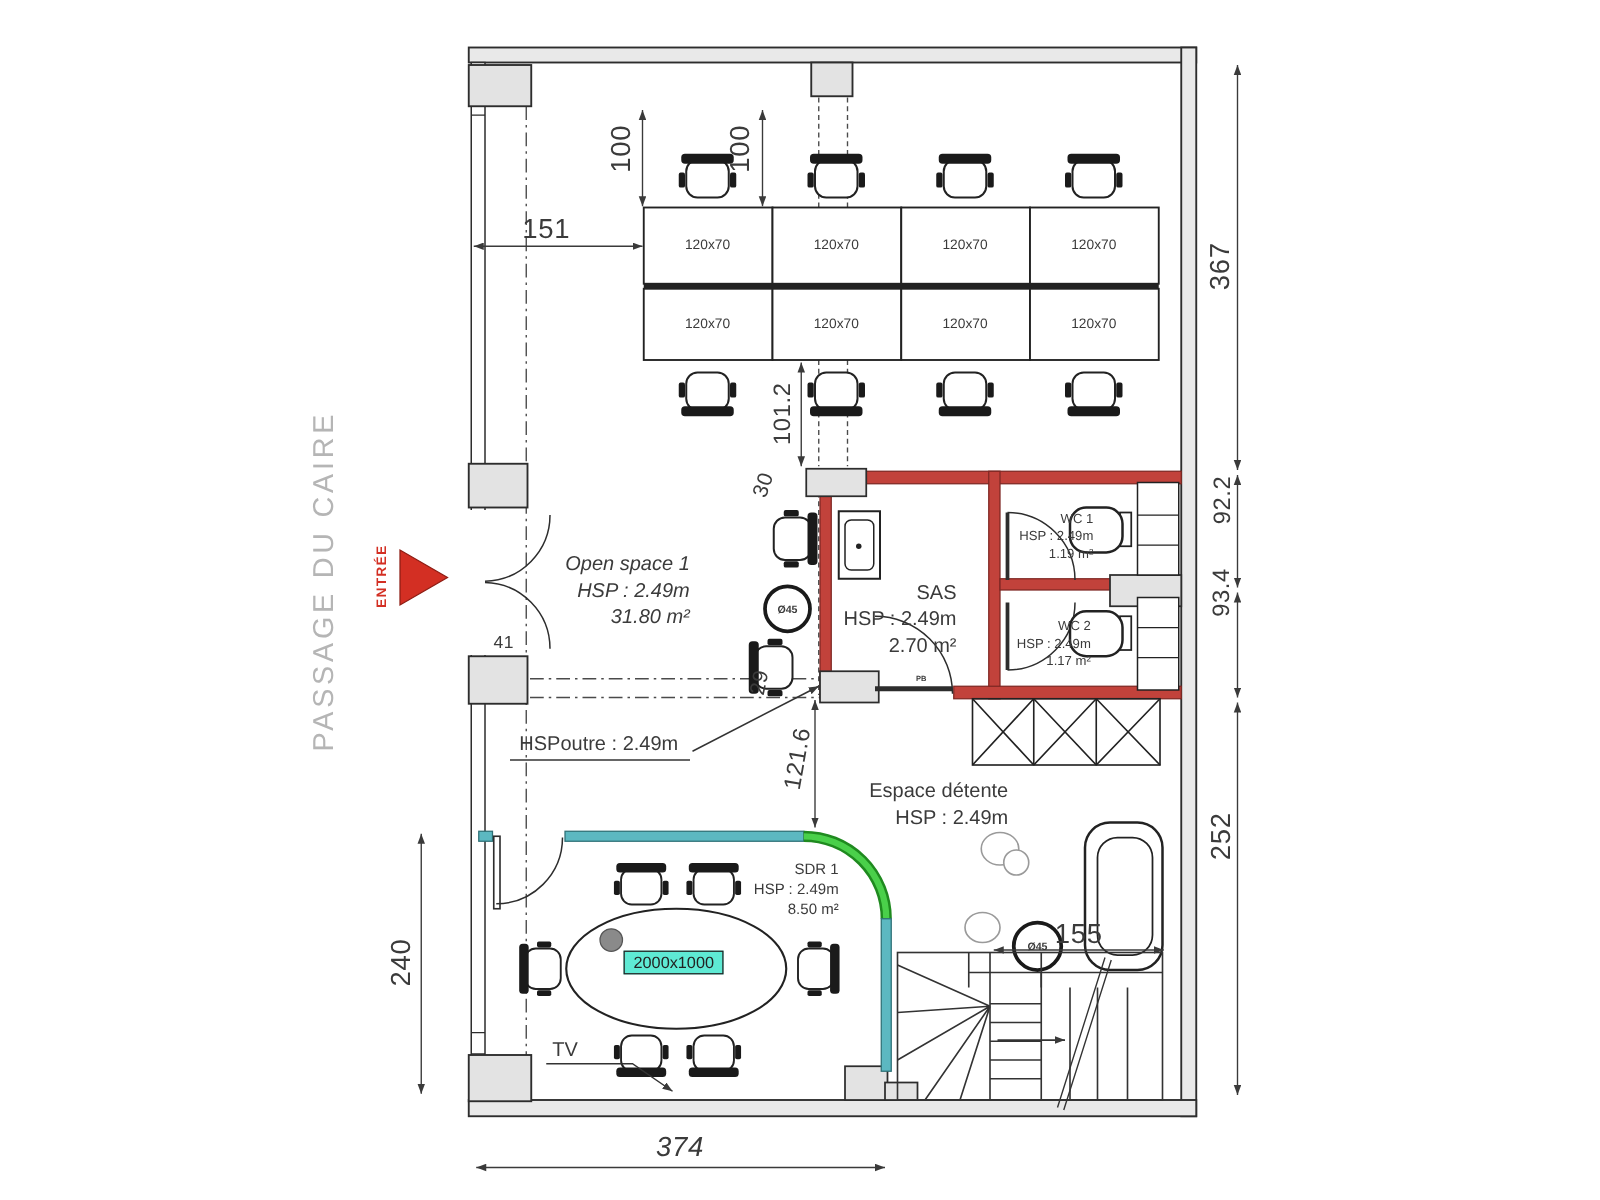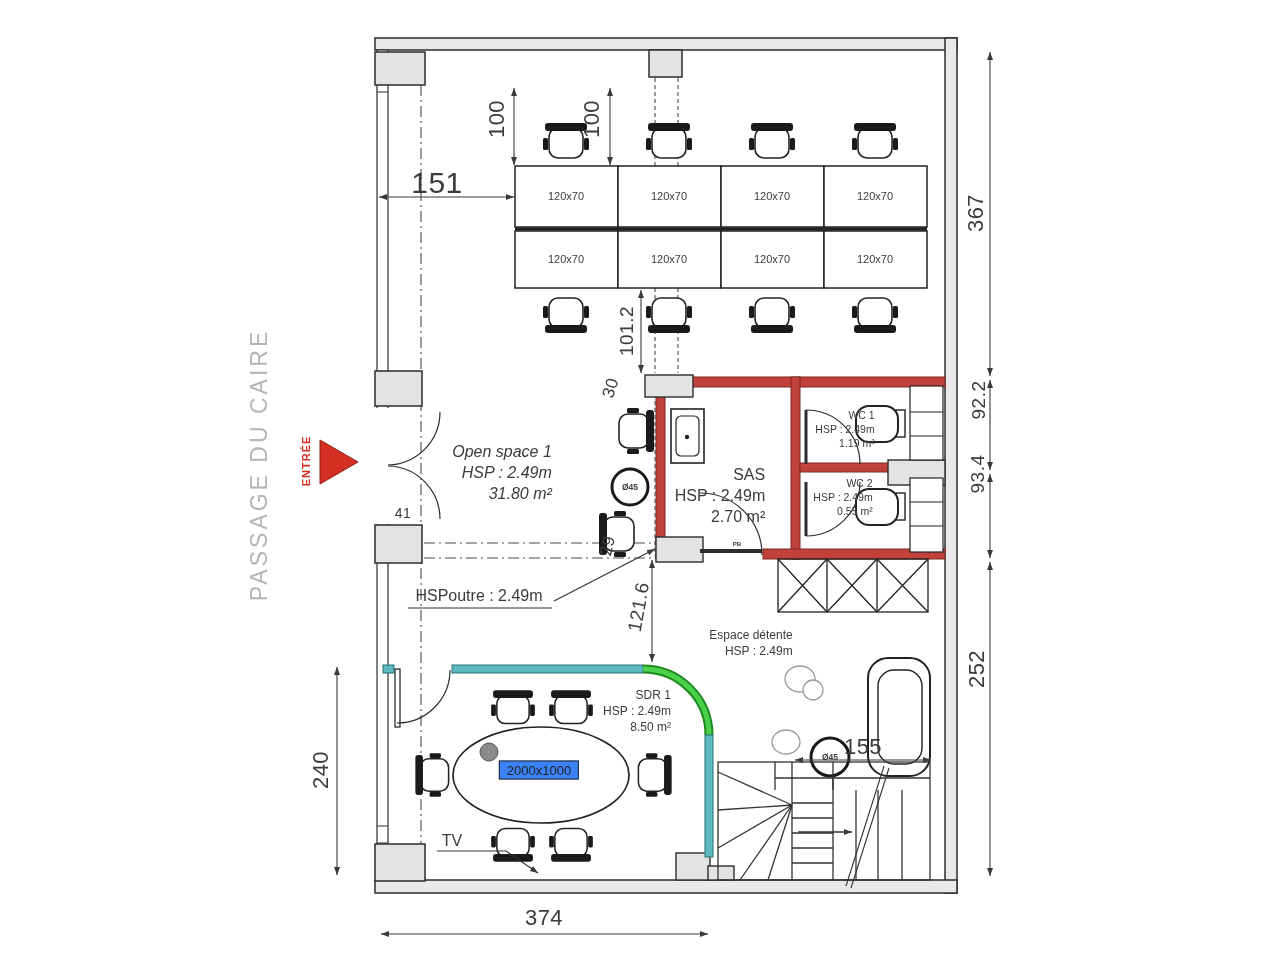--- a/index.html
+++ b/index.html
@@ -5,21 +5,21 @@
   html,body{margin:0;padding:0;background:#fff;}
   #plan{position:relative;width:1280px;height:960px;background:#ffffff;overflow:hidden;
         font-family:"Liberation Sans", sans-serif;}
   #lines{position:absolute;left:0;top:0;width:1280px;height:960px;}
   .lbl{position:absolute;transform:translate(-50%,-50%);white-space:nowrap;color:#3b3b3b;}
   .rot{transform:translate(-50%,-50%) rotate(-90deg);}
   .room{position:absolute;transform:translate(-50%,-50%);text-align:right;color:#3b3b3b;
         line-height:1.32;white-space:nowrap;}
   .dim{font-weight:400;letter-spacing:0.5px;}
   .boxlbl{position:absolute;transform:translate(-50%,-50%);border:1.5px solid #222;
-          background:#3b82f6;padding:0 7px;line-height:17px;font-size:13px;color:#222;}
+          background:#5eead4;padding:0 7px;line-height:17px;font-size:13px;color:#222;}
 </style>
 </head>
 <body>
 
 <div id="plan">
 
   <svg id="lines" viewBox="0 0 1280 960">
     <defs>
       <marker id="arrE" markerWidth="10" markerHeight="8" refX="8" refY="3" orient="auto" markerUnits="userSpaceOnUse">
         <path d="M0,0 L8,3 L0,6 z" fill="#3a3a3a"></path>
@@ -226,27 +226,27 @@
     <div>HSP : 2.49m</div>
     <div>2.70 m²</div>
   </div>
 
   <div class="room" style="left:845px;top:430px;font-size:10.5px;">
     <div>WC 1</div>
     <div>HSP : 2.49m</div>
     <div>1.19 m²</div>
   </div>
 
-  <div class="room" style="left:843px;top:498px;font-size:10.5px;">
+  <div class="room" style="left:843px;top:516px;font-size:10.5px;">
     <div>WC 2</div>
     <div>HSP : 2.49m</div>
-    <div>0.55 m²</div>
-  </div>
-
-  <div class="room" style="left:751px;top:644px;font-size:12px;">
+    <div>1.17 m²</div>
+  </div>
+
+  <div class="room" style="left:751px;top:644px;font-size:16px;">
     <div>Espace détente</div>
     <div>HSP : 2.49m</div>
   </div>
 
   <div class="room" style="left:637px;top:712px;font-size:12px;">
     <div>SDR 1</div>
     <div>HSP : 2.49m</div>
     <div>8.50 m²</div>
   </div>
 
@@ -262,29 +262,29 @@
   <div class="lbl" style="left:669px;top:259px;font-size:11px;">120x70</div>
   <div class="lbl" style="left:772px;top:259px;font-size:11px;">120x70</div>
   <div class="lbl" style="left:875px;top:259px;font-size:11px;">120x70</div>
 
   <div class="boxlbl" style="left:539px;top:770px;">2000x1000</div>
 
   <div class="lbl" style="left:630px;top:487px;font-size:8.5px;font-weight:bold;">Ø45</div>
   <div class="lbl" style="left:830px;top:757px;font-size:8.5px;font-weight:bold;">Ø45</div>
   <div class="lbl" style="left:737px;top:544px;font-size:6px;font-weight:bold;">PB</div>
 
-  <div class="lbl dim" style="left:437px;top:183px;font-size:30px;">151</div>
+  <div class="lbl dim" style="left:437px;top:183px;font-size:22px;">151</div>
   <div class="lbl rot dim" style="left:497px;top:119px;font-size:22px;">100</div>
   <div class="lbl rot dim" style="left:592px;top:119px;font-size:22px;">100</div>
   <div class="lbl rot dim" style="left:976px;top:213px;font-size:22px;">367</div>
   <div class="lbl rot dim" style="left:627px;top:331px;font-size:19px;">101.2</div>
   <div class="lbl dim" style="left:611px;top:388px;font-size:17px;transform:translate(-50%,-50%) rotate(-72deg);">30</div>
   <div class="lbl rot dim" style="left:979px;top:400px;font-size:19px;">92.2</div>
   <div class="lbl rot dim" style="left:978px;top:474px;font-size:19px;">93.4</div>
   <div class="lbl rot dim" style="left:977px;top:669px;font-size:22px;">252</div>
   <div class="lbl dim" style="left:403px;top:513px;font-size:14px;">41</div>
   <div class="lbl dim" style="left:608px;top:546px;font-size:17px;transform:translate(-50%,-50%) rotate(-78deg);">29</div>
   <div class="lbl dim" style="left:639px;top:607px;font-size:19px;transform:translate(-50%,-50%) rotate(-80deg);">121.6</div>
   <div class="lbl rot dim" style="left:321px;top:770px;font-size:22px;">240</div>
-  <div class="lbl dim" style="left:544px;top:918px;font-size:22px;">374</div>
+  <div class="lbl dim" style="left:544px;top:918px;font-size:22px;font-style:italic;">374</div>
   <div class="lbl dim" style="left:863px;top:747px;font-size:22px;">155</div>
 
 </div>
 
 </body></html>

